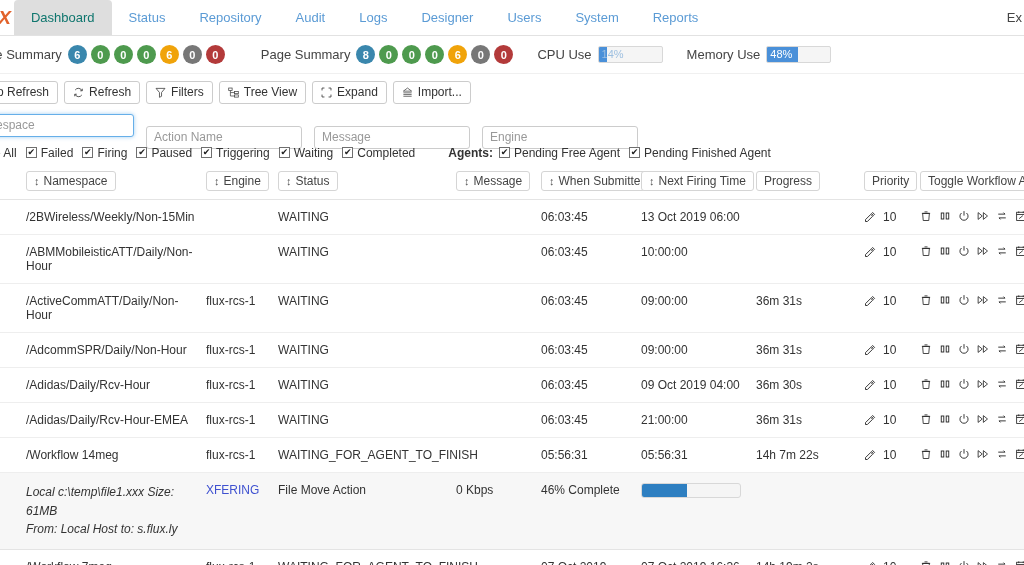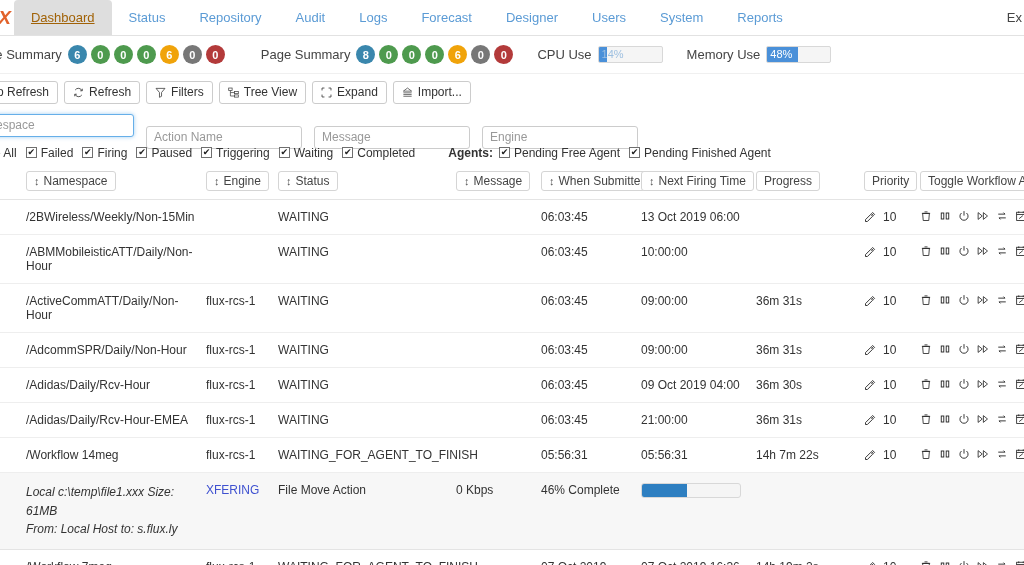--- a/index.html
+++ b/index.html
@@ -35,23 +35,22 @@
   .nav-item {
     display: flex; align-items: center;
     padding: 0 17px;
     color: #5b9bd5;
     font-size: 13px;
     white-space: nowrap;
     cursor: pointer;
   }
   .nav-item.active {
     background: #dedede;
-    color: #a16207;
+    color: #0f766e;
     border-radius: 4px 4px 0 0;
-    text-decoration: underline;
   }
   .nav-right {
     position: absolute; right: 0; top: 0; bottom: 0;
     display: flex; align-items: center;
     padding-right: 2px;
     color: #444;
     font-size: 13px;
   }
   
   .summary-bar {
@@ -207,23 +206,20 @@
         <span>Status</span>
       </div>
       <div class="nav-item">
         <span>Repository</span>
       </div>
       <div class="nav-item">
         <span>Audit</span>
       </div>
       <div class="nav-item">
         <span>Logs</span>
-      </div>
-      <div class="nav-item">
-        <span>Forecast</span>
       </div>
       <div class="nav-item">
         <span>Designer</span>
       </div>
       <div class="nav-item">
         <span>Users</span>
       </div>
       <div class="nav-item">
         <span>System</span>
       </div>

